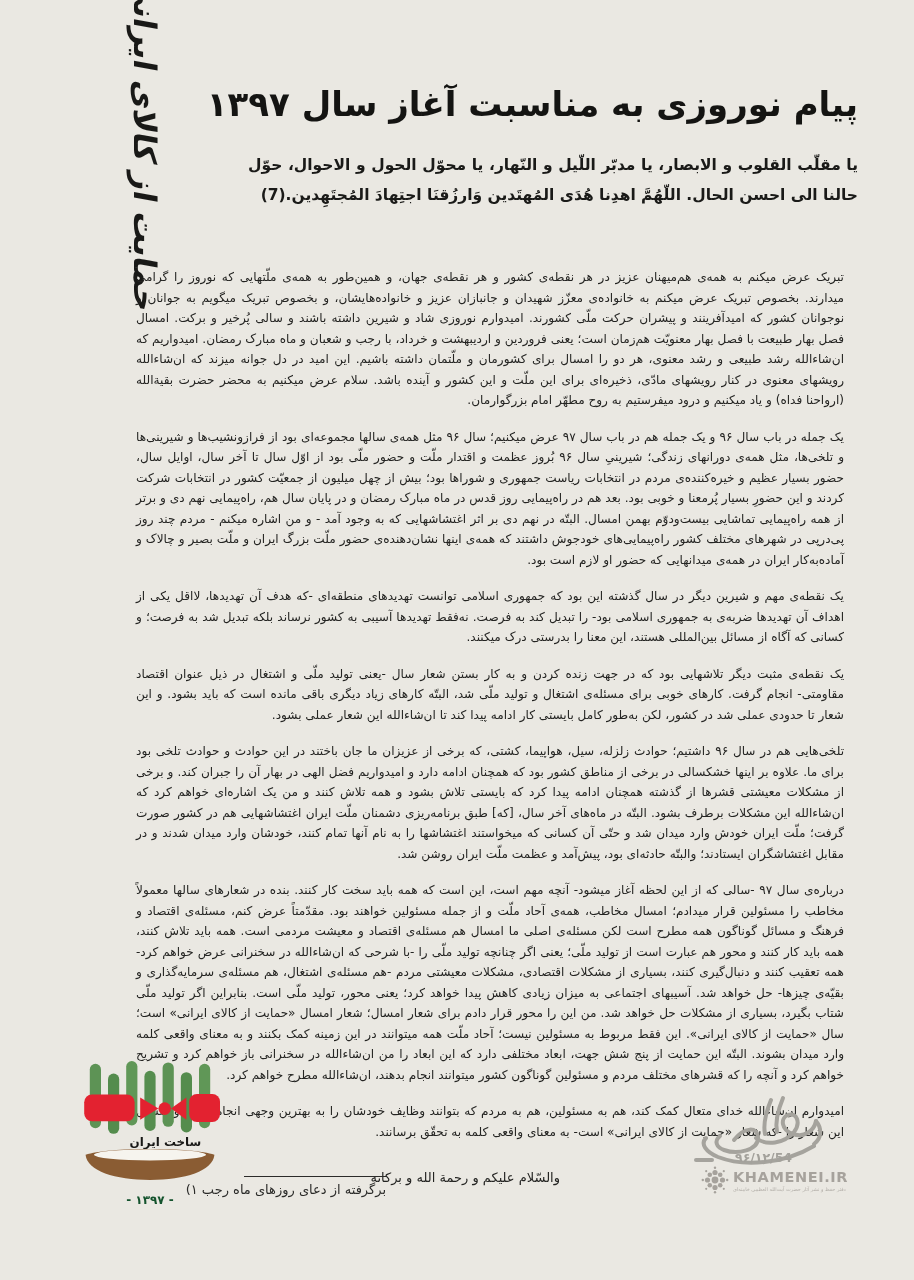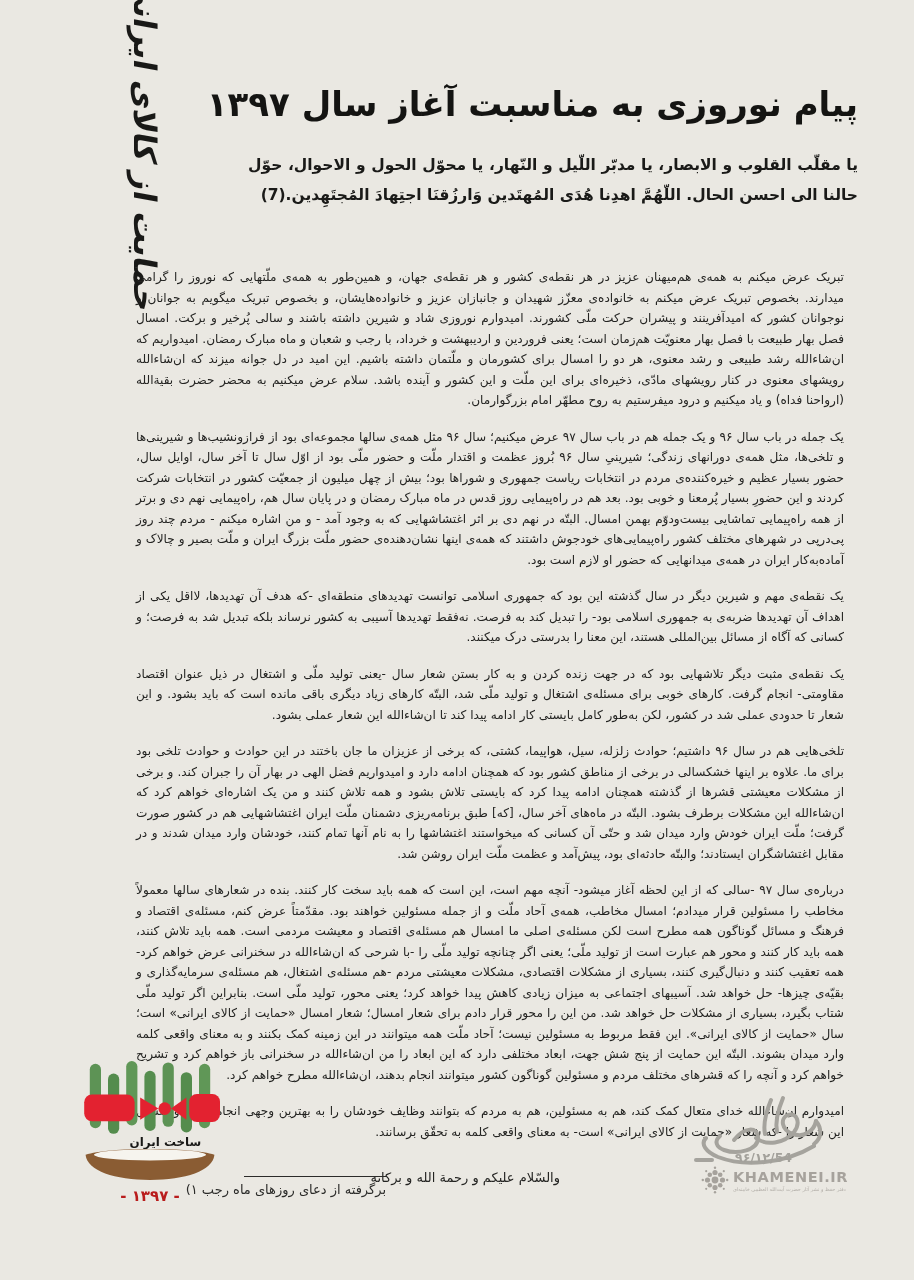--- a/index.html
+++ b/index.html
@@ -37,21 +37,21 @@
     color:#242422;
   }
   .par { margin:16px; }
   .salutation {
     margin-top:26px; width:fit-content; margin-right:300px;
     font-size:13px; color:#242422; white-space:nowrap;
   }
 
   
   .logo-block { position:absolute; left:80px; top:1058px; width:140px; text-align:center; }
-  .logo-year { font-size:15px; font-weight:bold; letter-spacing:2px; color:#b91c1c; }
+  .logo-year { margin-top:6px; font-size:12px; font-weight:bold; letter-spacing:2px; color:#14532d; }
 
   
   .footnote {
     position:absolute; left:244px; top:1176px; width:142px;
     border-top:1.5px solid #2b2b29; padding-top:5px;
     font-size:13px; color:#2b2b29; white-space:nowrap; text-align:left;
   }
 
   
   .signature { position:absolute; left:672px; top:1094px; }

